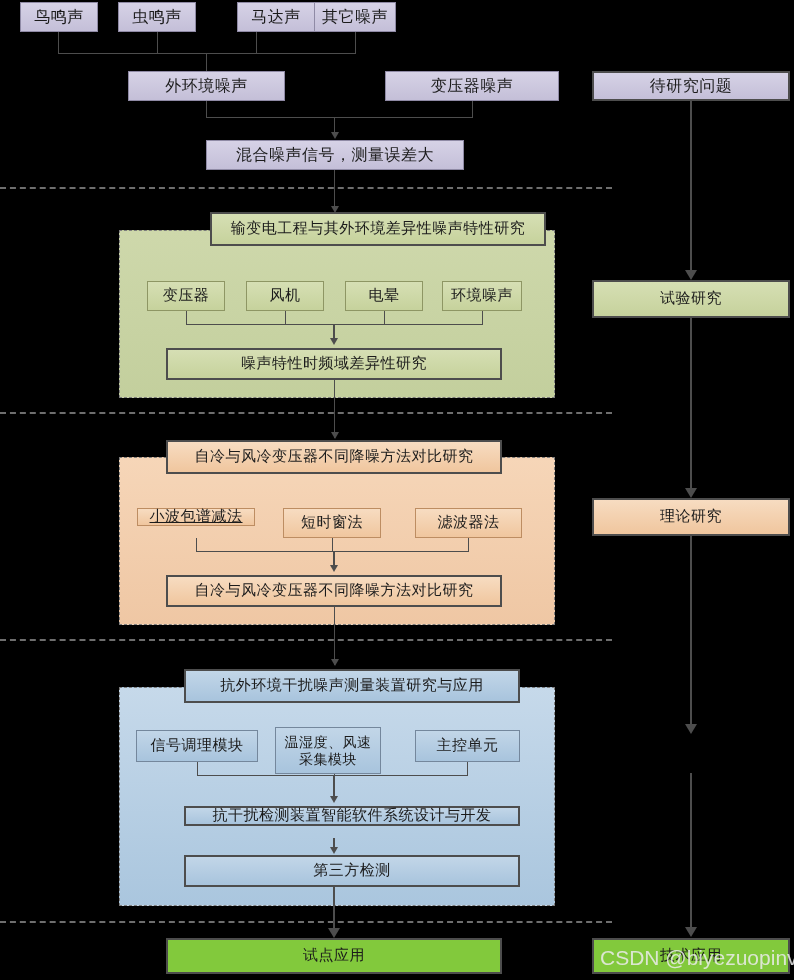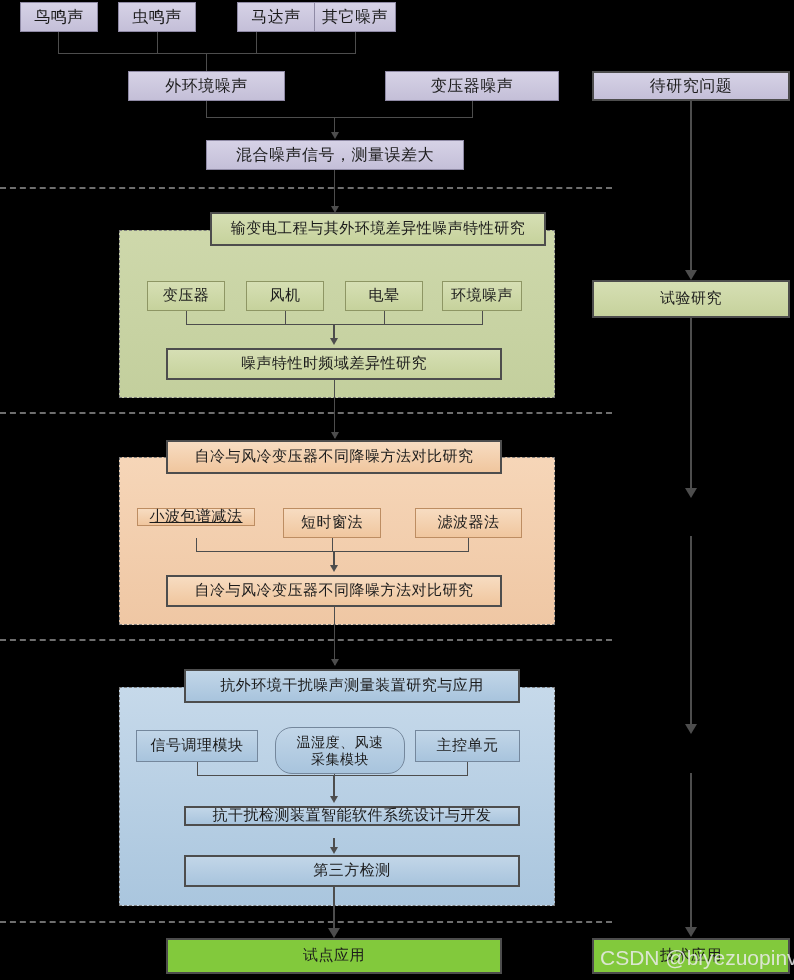--- a/index.html
+++ b/index.html
@@ -199,21 +199,21 @@
   <div class="node n-orange thick" style="left:166px;top:575px;width:336px;height:32px;">自冷与风冷变压器不同降噪方法对比研究</div>
 
   <div class="ln ln-v" style="left:334px;top:607px;height:58px;"></div>
   <div class="arrow" style="left:331px;top:659px;"></div>
 
   <div class="panel panel-blue" style="left:119px;top:687px;width:436px;height:219px;"></div>
 
   <div class="node n-blue thick" style="left:166px;top:669px;width:336px;height:34px;">抗外环境干扰噪声测量装置研究与应用</div>
 
   <div class="node n-blue" style="left:136px;top:730px;width:122px;height:32px;">信号调理模块</div>
-  <div class="node n-blue" style="left:275px;top:727px;width:130px;height:47px;font-size:14px;border-radius:17px;">温湿度、风速
+  <div class="node n-blue" style="left:275px;top:727px;width:106px;height:47px;font-size:14px;">温湿度、风速
 采集模块</div>
   <div class="node n-blue" style="left:415px;top:730px;width:105px;height:32px;">主控单元</div>
 
   <div class="ln ln-v" style="left:197px;top:762px;height:14px;"></div>
   <div class="ln ln-v" style="left:334px;top:774px;height:2px;"></div>
   <div class="ln ln-v" style="left:467px;top:762px;height:14px;"></div>
   <div class="ln ln-h" style="left:197px;top:775px;width:271px;"></div>
   <div class="ln ln-thick-v" style="left:333px;top:775px;height:24px;"></div>
   <div class="arrow" style="left:330px;top:796px;"></div>
 
@@ -232,20 +232,21 @@
   <div class="node n-purple thick" style="left:592px;top:71px;width:198px;height:30px;">待研究问题</div>
 
   <div class="ln ln-thick-v" style="left:690px;top:101px;height:176px;"></div>
   <div class="arrow arrow-big" style="left:685px;top:270px;"></div>
 
   <div class="node n-green thick" style="left:592px;top:280px;width:198px;height:38px;">试验研究</div>
 
   <div class="ln ln-thick-v" style="left:690px;top:318px;height:175px;"></div>
   <div class="arrow arrow-big" style="left:685px;top:488px;"></div>
 
+  <div class="node n-orange thick" style="left:592px;top:498px;width:198px;height:38px;">理论研究</div>
 
   <div class="ln ln-thick-v" style="left:690px;top:536px;height:194px;"></div>
   <div class="arrow arrow-big" style="left:685px;top:724px;"></div>
 
 
   <div class="ln ln-thick-v" style="left:690px;top:773px;height:160px;"></div>
   <div class="arrow arrow-big" style="left:685px;top:927px;"></div>
 
   <div class="node n-lime" style="left:592px;top:938px;width:198px;height:36px;">技术应用</div>
 

